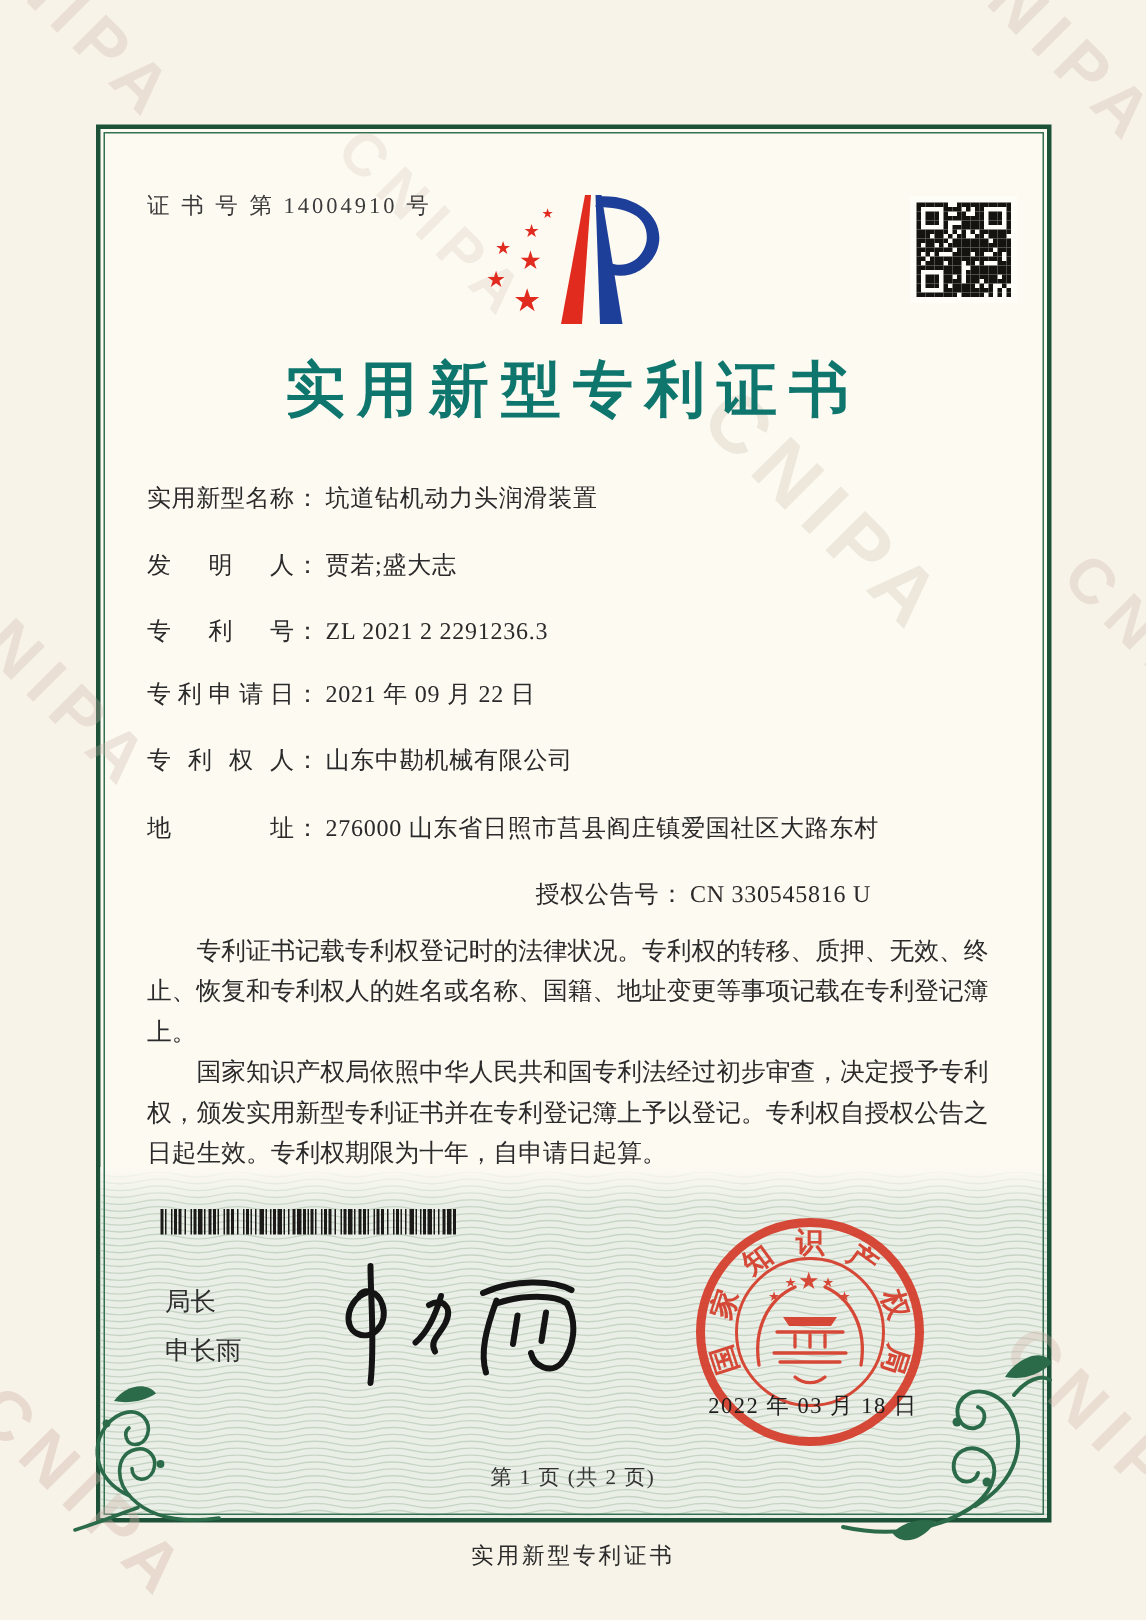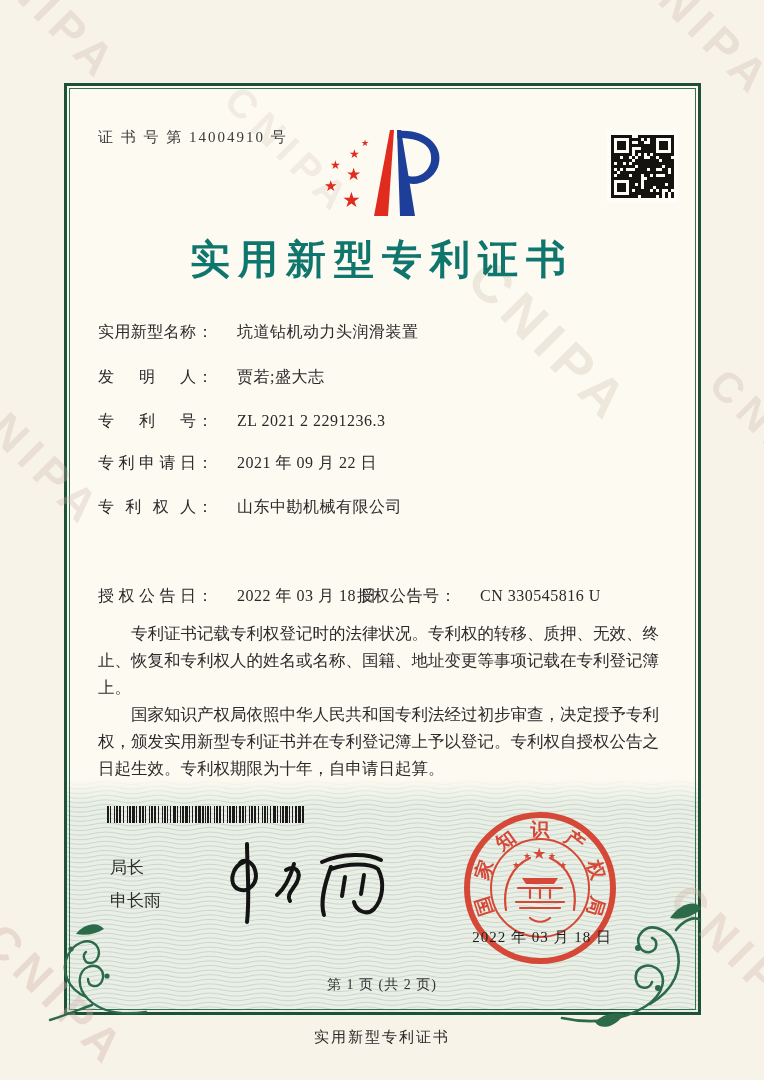--- a/index.html
+++ b/index.html
@@ -53,21 +53,21 @@
   .qr div{width:3px;height:3px;}
   .qr .d{background:#15130f;}
   .title{
     position:absolute;z-index:2;left:0;top:232px;width:100%;margin:0;
     text-align:center;font-size:40px;font-weight:700;letter-spacing:8px;color:#0f766e;
   }
   
   .field-row{position:absolute;z-index:2;left:98px;width:580px;font-size:16px;color:#2a2a2a;}
   .flabel{display:inline-block;width:98px;text-align:justify;text-align-last:justify;vertical-align:bottom;}
   .fcolon{margin-left:1px;}
-  .fvalue{margin-left:24px;letter-spacing:.5px;}
+  .fvalue{margin-left:4px;letter-spacing:.5px;}
   .fgroup{position:relative;}
   .fg2{position:absolute;left:259px;top:0;white-space:nowrap;}
   .fg2 .flabel{width:82px;}
   
   .paras{position:absolute;z-index:2;left:98px;top:620px;width:568px;}
   .paras p{margin:0;text-indent:2em;font-size:16.5px;line-height:27px;color:#2b2b2b;}
   
   .barcode{position:absolute;z-index:2;left:107px;top:806px;height:17px;display:flex;align-items:stretch;}
   .barcode div{background:#1c1a18;}
   .sig-title{position:absolute;z-index:2;left:110px;top:856px;font-size:17px;color:#2f2f2f;
@@ -637,24 +637,24 @@
   </div>
   <div class="field-row" style="top:411px">
     <span class="flabel">专利号</span><span class="fcolon">：</span><span class="fvalue">ZL 2021 2 2291236.3</span>
   </div>
   <div class="field-row" style="top:453px">
     <span class="flabel">专利申请日</span><span class="fcolon">：</span><span class="fvalue">2021 年 09 月 22 日</span>
   </div>
   <div class="field-row" style="top:497px">
     <span class="flabel">专利权人</span><span class="fcolon">：</span><span class="fvalue">山东中勘机械有限公司</span>
   </div>
+  <div class="field-row" style="top:542px">
+    <span class="flabel">地址</span><span class="fcolon">：</span><span class="fvalue">276000 山东省日照市莒县阎庄镇爱国社区大路东村</span>
+  </div>
   <div class="field-row" style="top:586px">
-    <span class="fgroup">
-      <span class="flabel">授权公告日</span><span class="fcolon">：</span><span class="fvalue">2022 年 03 月 18 日</span>
-    </span>
     <span class="fg2">
       <span class="flabel">授权公告号</span><span class="fcolon">：</span><span class="fvalue">CN 330545816 U</span>
     </span>
   </div>
 
   <div class="paras">
     <p>专利证书记载专利权登记时的法律状况。专利权的转移、质押、无效、终止、恢复和专利权人的姓名或名称、国籍、地址变更等事项记载在专利登记簿上。</p>
     <p>国家知识产权局依照中华人民共和国专利法经过初步审查，决定授予专利权，颁发实用新型专利证书并在专利登记簿上予以登记。专利权自授权公告之日起生效。专利权期限为十年，自申请日起算。</p>
   </div>
 

